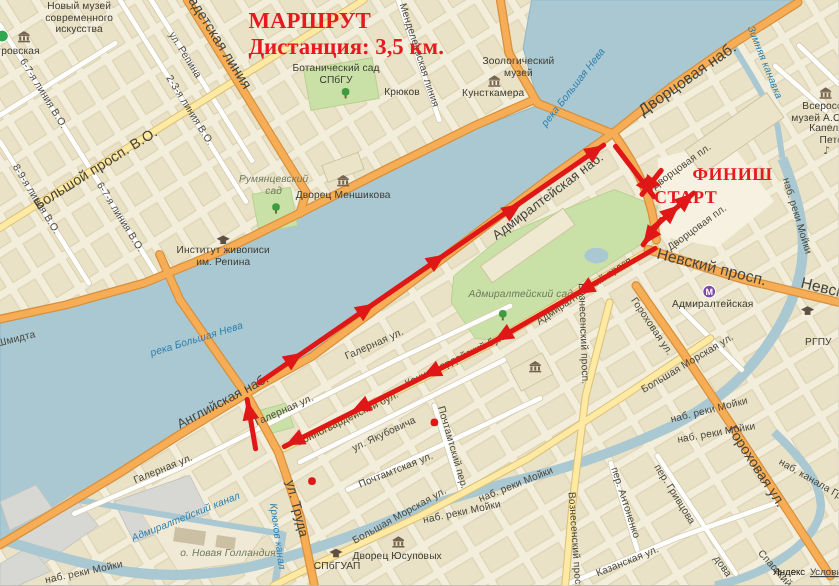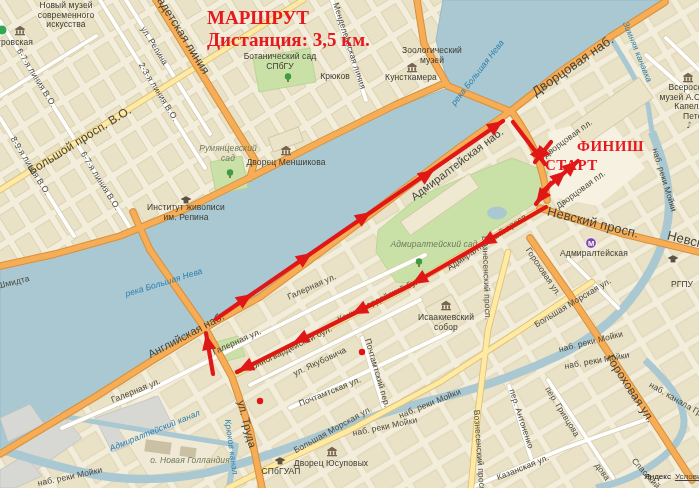--- a/index.html
+++ b/index.html
@@ -251,21 +251,20 @@
       <span class="lb lb-st" style="left: 581px; top: 190px; --r: -36deg;">Дворцовая пл.</span>
       <span class="lb lb-stb" style="left: 457px; top: 164px; --r: -37deg; font-size: 11px;">Адмиралтейская наб.</span>
       <span class="lb lb-stb" style="left: 593px; top: 223px; --r: 14deg; font-size: 13px;">Невский просп.</span>
       <span class="lb lb-stb" style="left: 713px; top: 247px; --r: 14deg; font-size: 13px;">Невский просп.</span>
       <span class="lb lb-poi" style="left: 594px; top: 254px; --r: 0deg;">Адмиралтейская</span>
       <span class="lb lb-st" style="left: 664px; top: 180px; --r: 73deg;">наб. реки Мойки</span>
       <span class="lb lb-park multi" style="left: 434px; top: 245px; --r: 0deg; width: 88px;">Адмиралтейский сад</span>
       <span class="lb lb-st" style="left: 488px; top: 242px; --r: -34deg;">Адмиралтейский просп.</span>
       <span class="lb lb-st" style="left: 543px; top: 272px; --r: 56deg;">Гороховая ул.</span>
       <span class="lb lb-st" style="left: 573px; top: 303px; --r: -31deg;">Большая Морская ул.</span>
-      <span class="lb lb-poi multi" style="left: 446px; top: 323px; --r: 0deg; width: 72px;">Исаакиевский собор</span>
       <span class="lb lb-st" style="left: 486px; top: 278px; --r: 88deg;">Вознесенский просп.</span>
       <span class="lb lb-st" style="left: 312px; top: 287px; --r: -24deg;">Галерная ул.</span>
       <span class="lb lb-st" style="left: 237px; top: 342px; --r: -24deg;">Галерная ул.</span>
       <span class="lb lb-st" style="left: 136px; top: 391px; --r: -22deg;">Галерная ул.</span>
       <span class="lb lb-stb" style="left: 186px; top: 335px; --r: -28deg; font-size: 11px;">Английская наб.</span>
       <span class="lb lb-st" style="left: 290px; top: 349px; --r: -26deg;">Конногвардейский бул.</span>
       <span class="lb lb-st" style="left: 380px; top: 300px; --r: -26deg;">Конногвардейский бул.</span>
       <span class="lb lb-st" style="left: 320px; top: 362px; --r: -25deg;">ул. Якубовича</span>
       <span class="lb lb-st" style="left: 377px; top: 373px; --r: 74deg;">Почтамтский пер.</span>
       <span class="lb lb-st" style="left: 330px; top: 392px; --r: -22deg;">Почтамтская ул.</span>

